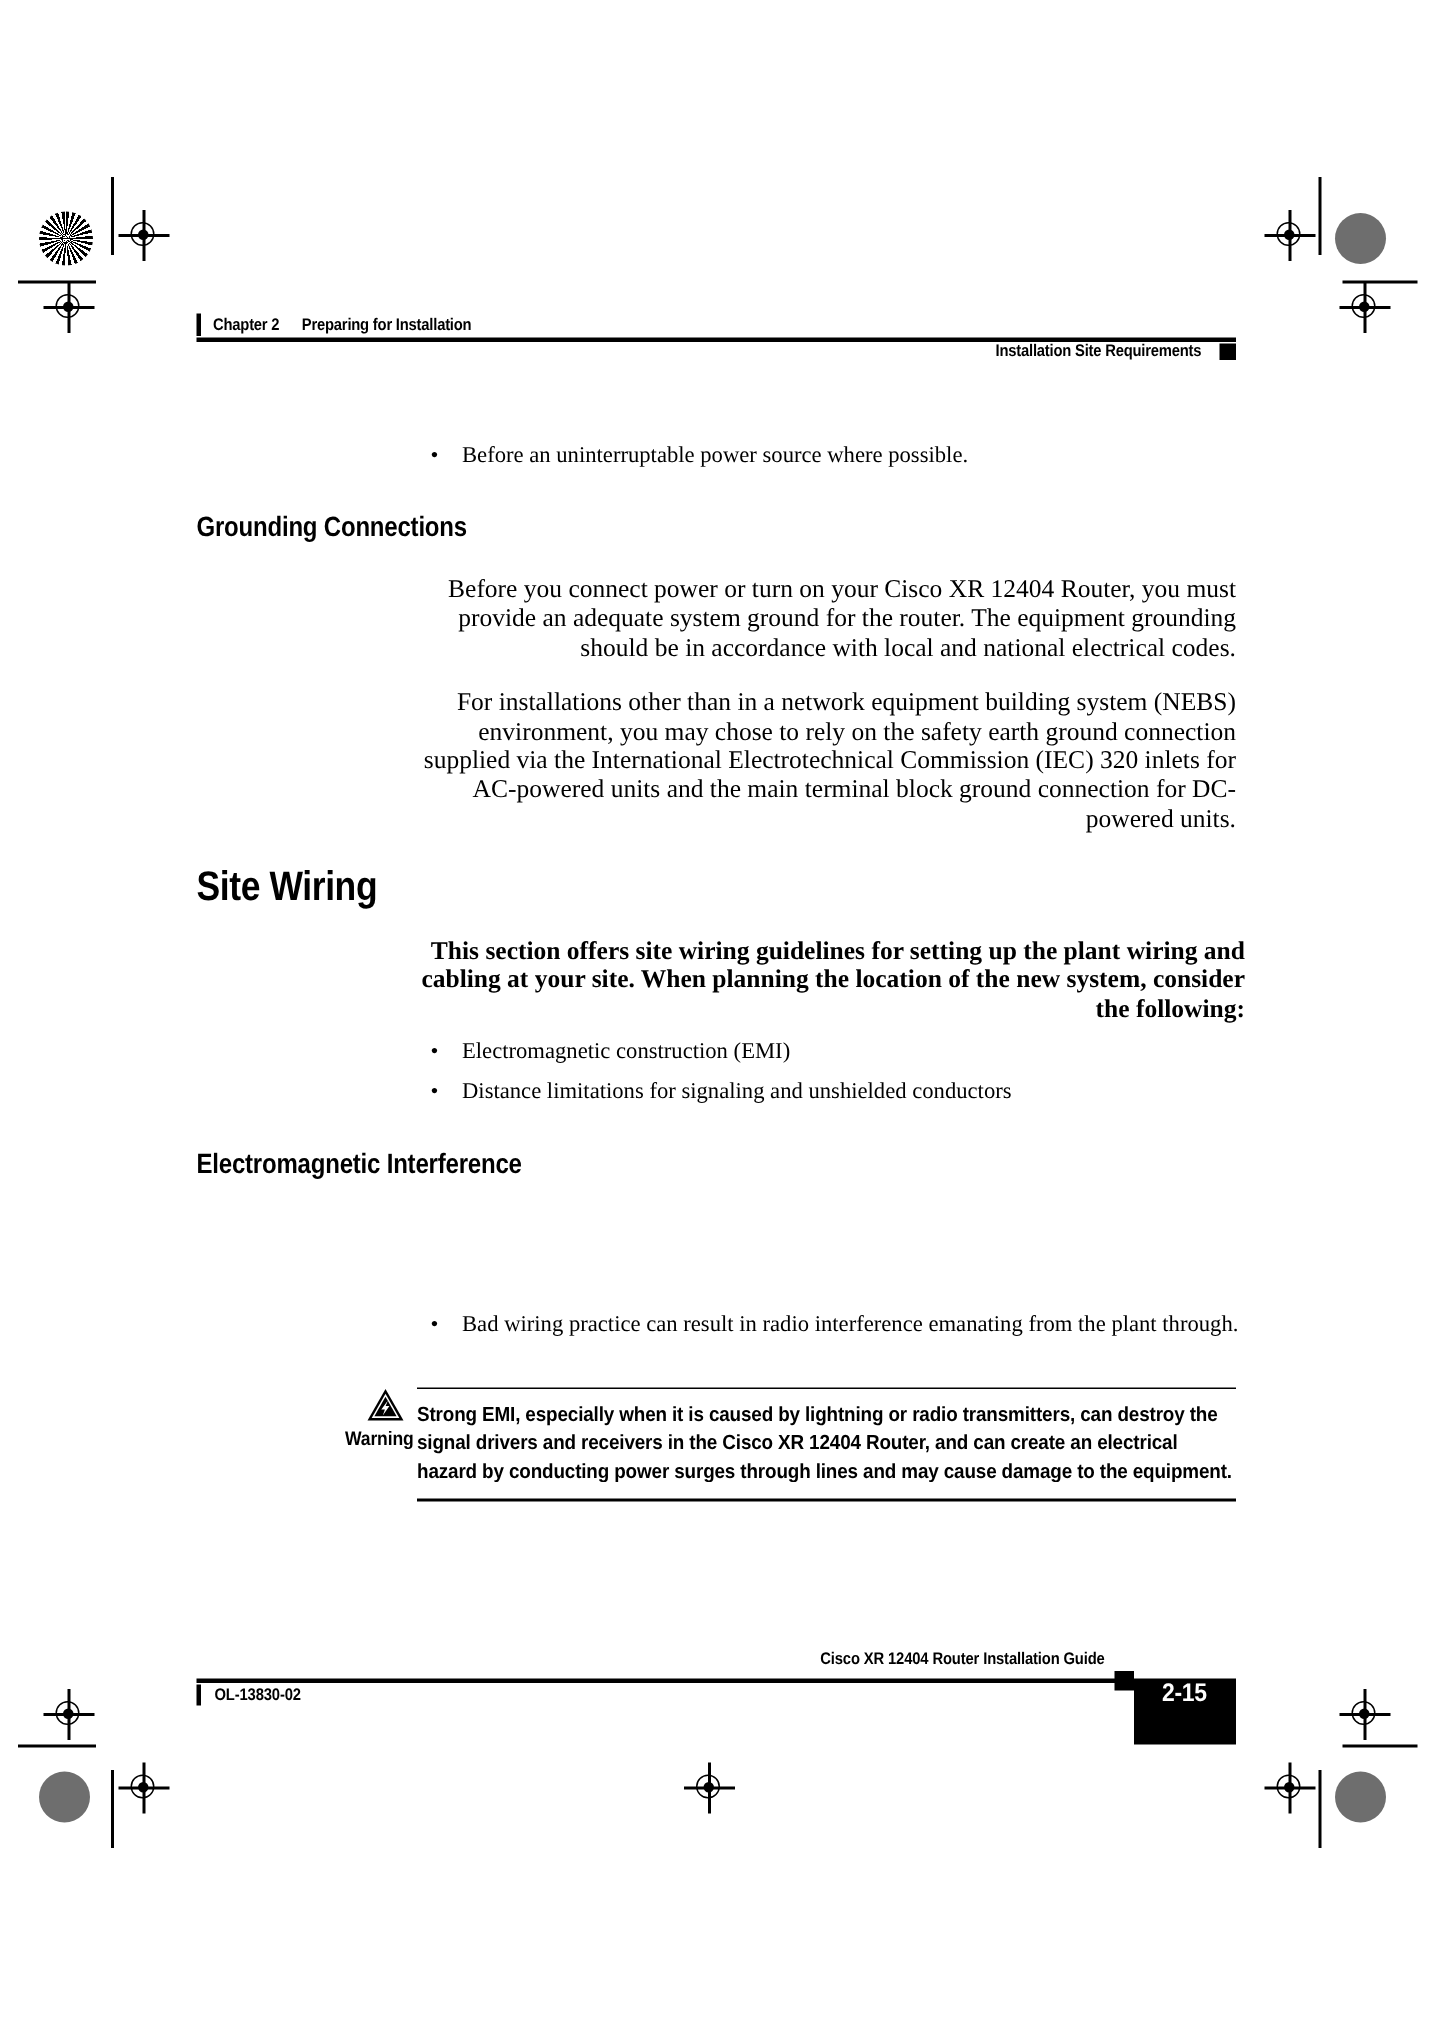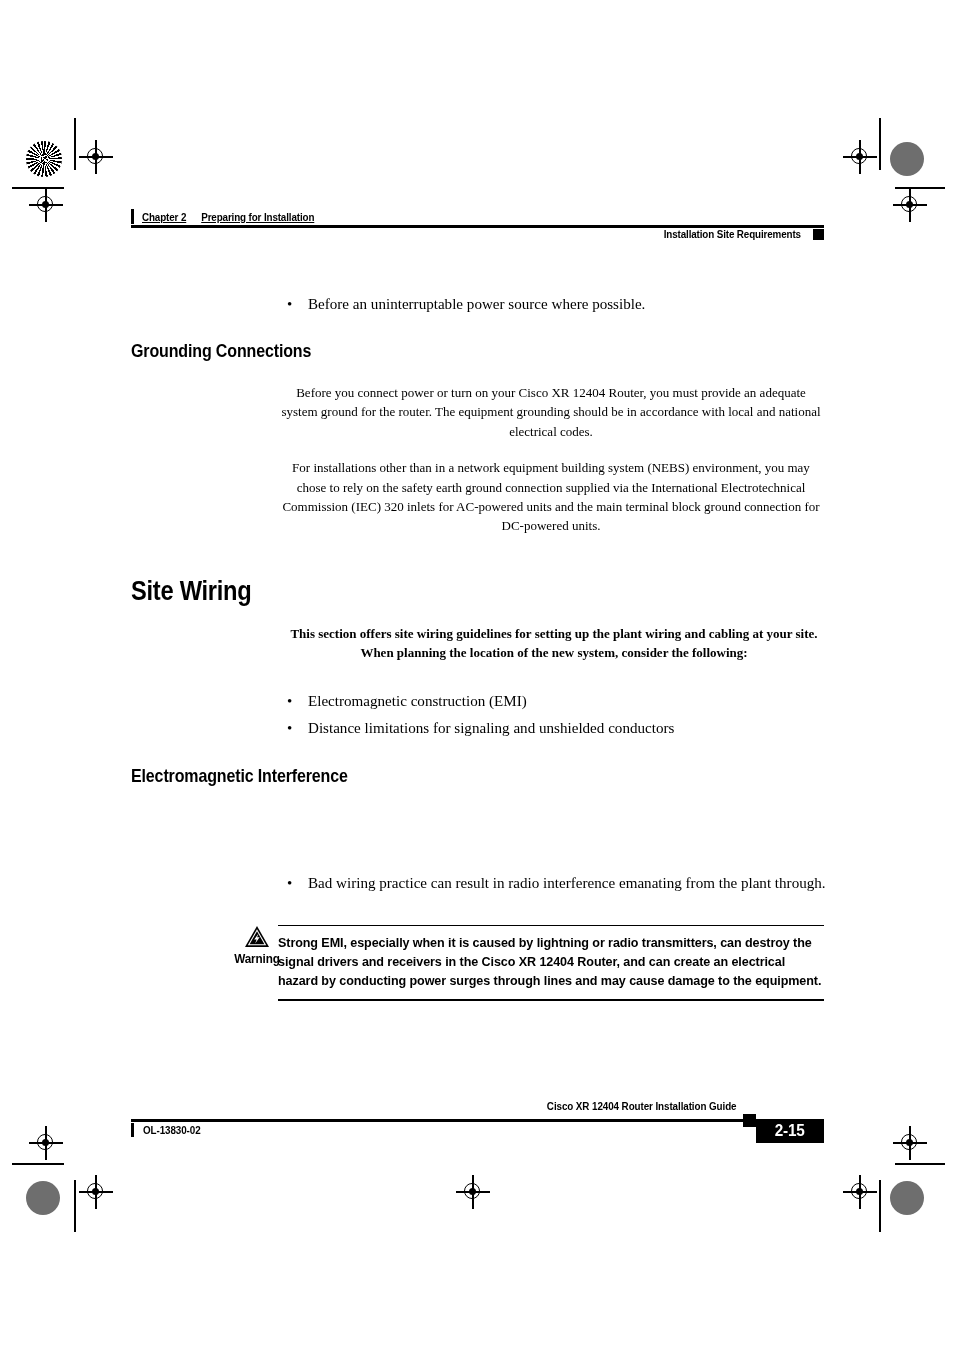--- a/index.html
+++ b/index.html
@@ -69,21 +69,20 @@
   .trim {
     background: #000;
   }
 
   
   .runhead {
     position: absolute;
     left: 131px;
     top: 208px;
     width: 693px;
-    text-decoration: underline;
   }
   .runhead-row {
     display: flex;
     align-items: flex-end;
     height: 16px;
   }
   .runhead-bar {
     width: 3.4px;
     height: 15px;
     background: #000;
@@ -123,24 +122,24 @@
     width: 11px;
     height: 11px;
     background: #000;
     margin-left: 12px;
   }
 
   
   .blk { position: absolute; }
 
   p.body, li.body {
-    font-size: 13px;
+    font-size: 17px;
     line-height: 19.4px;
     margin: 0;
-    text-align: center;
+    text-align: right;
   }
   p.body + p.body { margin-top: 17px; }
 
   ul.bullets {
     list-style: none;
     margin: 0;
     padding: 0;
   }
   ul.bullets li {
     position: relative;
@@ -184,21 +183,21 @@
     position: absolute;
     left: 131px;
     top: 925px;
     width: 693px;
   }
   .warn-icon-wrap {
     position: absolute;
     left: 96px;
     top: 0;
     width: 60px;
-    text-align: center;
+    text-align: left;
   }
   .warn-tri {
     display: block;
     margin: 0 auto;
   }
   .warn-label {
     font-family: "Liberation Sans Narrow", "Liberation Sans", sans-serif;
     font-weight: bold;
     font-size: 13px;
     letter-spacing: -0.1px;
@@ -283,25 +282,25 @@
     letter-spacing: -0.1px;
     transform: scaleX(0.88);
     transform-origin: left center;
     white-space: nowrap;
   }
   .foot-pagebox {
     position: absolute;
     right: 0;
     top: 19px;
     width: 68px;
-    height: 24px;
+    height: 44px;
     background: #000;
     color: #fff;
     display: flex;
-    align-items: center;
+    align-items: flex-start;
     justify-content: center;
   }
   .foot-pagenum {
     font-family: "Liberation Sans Narrow", "Liberation Sans", sans-serif;
     font-weight: bold;
     font-size: 17px;
     letter-spacing: -0.2px;
     transform: scaleX(0.9);
     color: #fff;
   }

